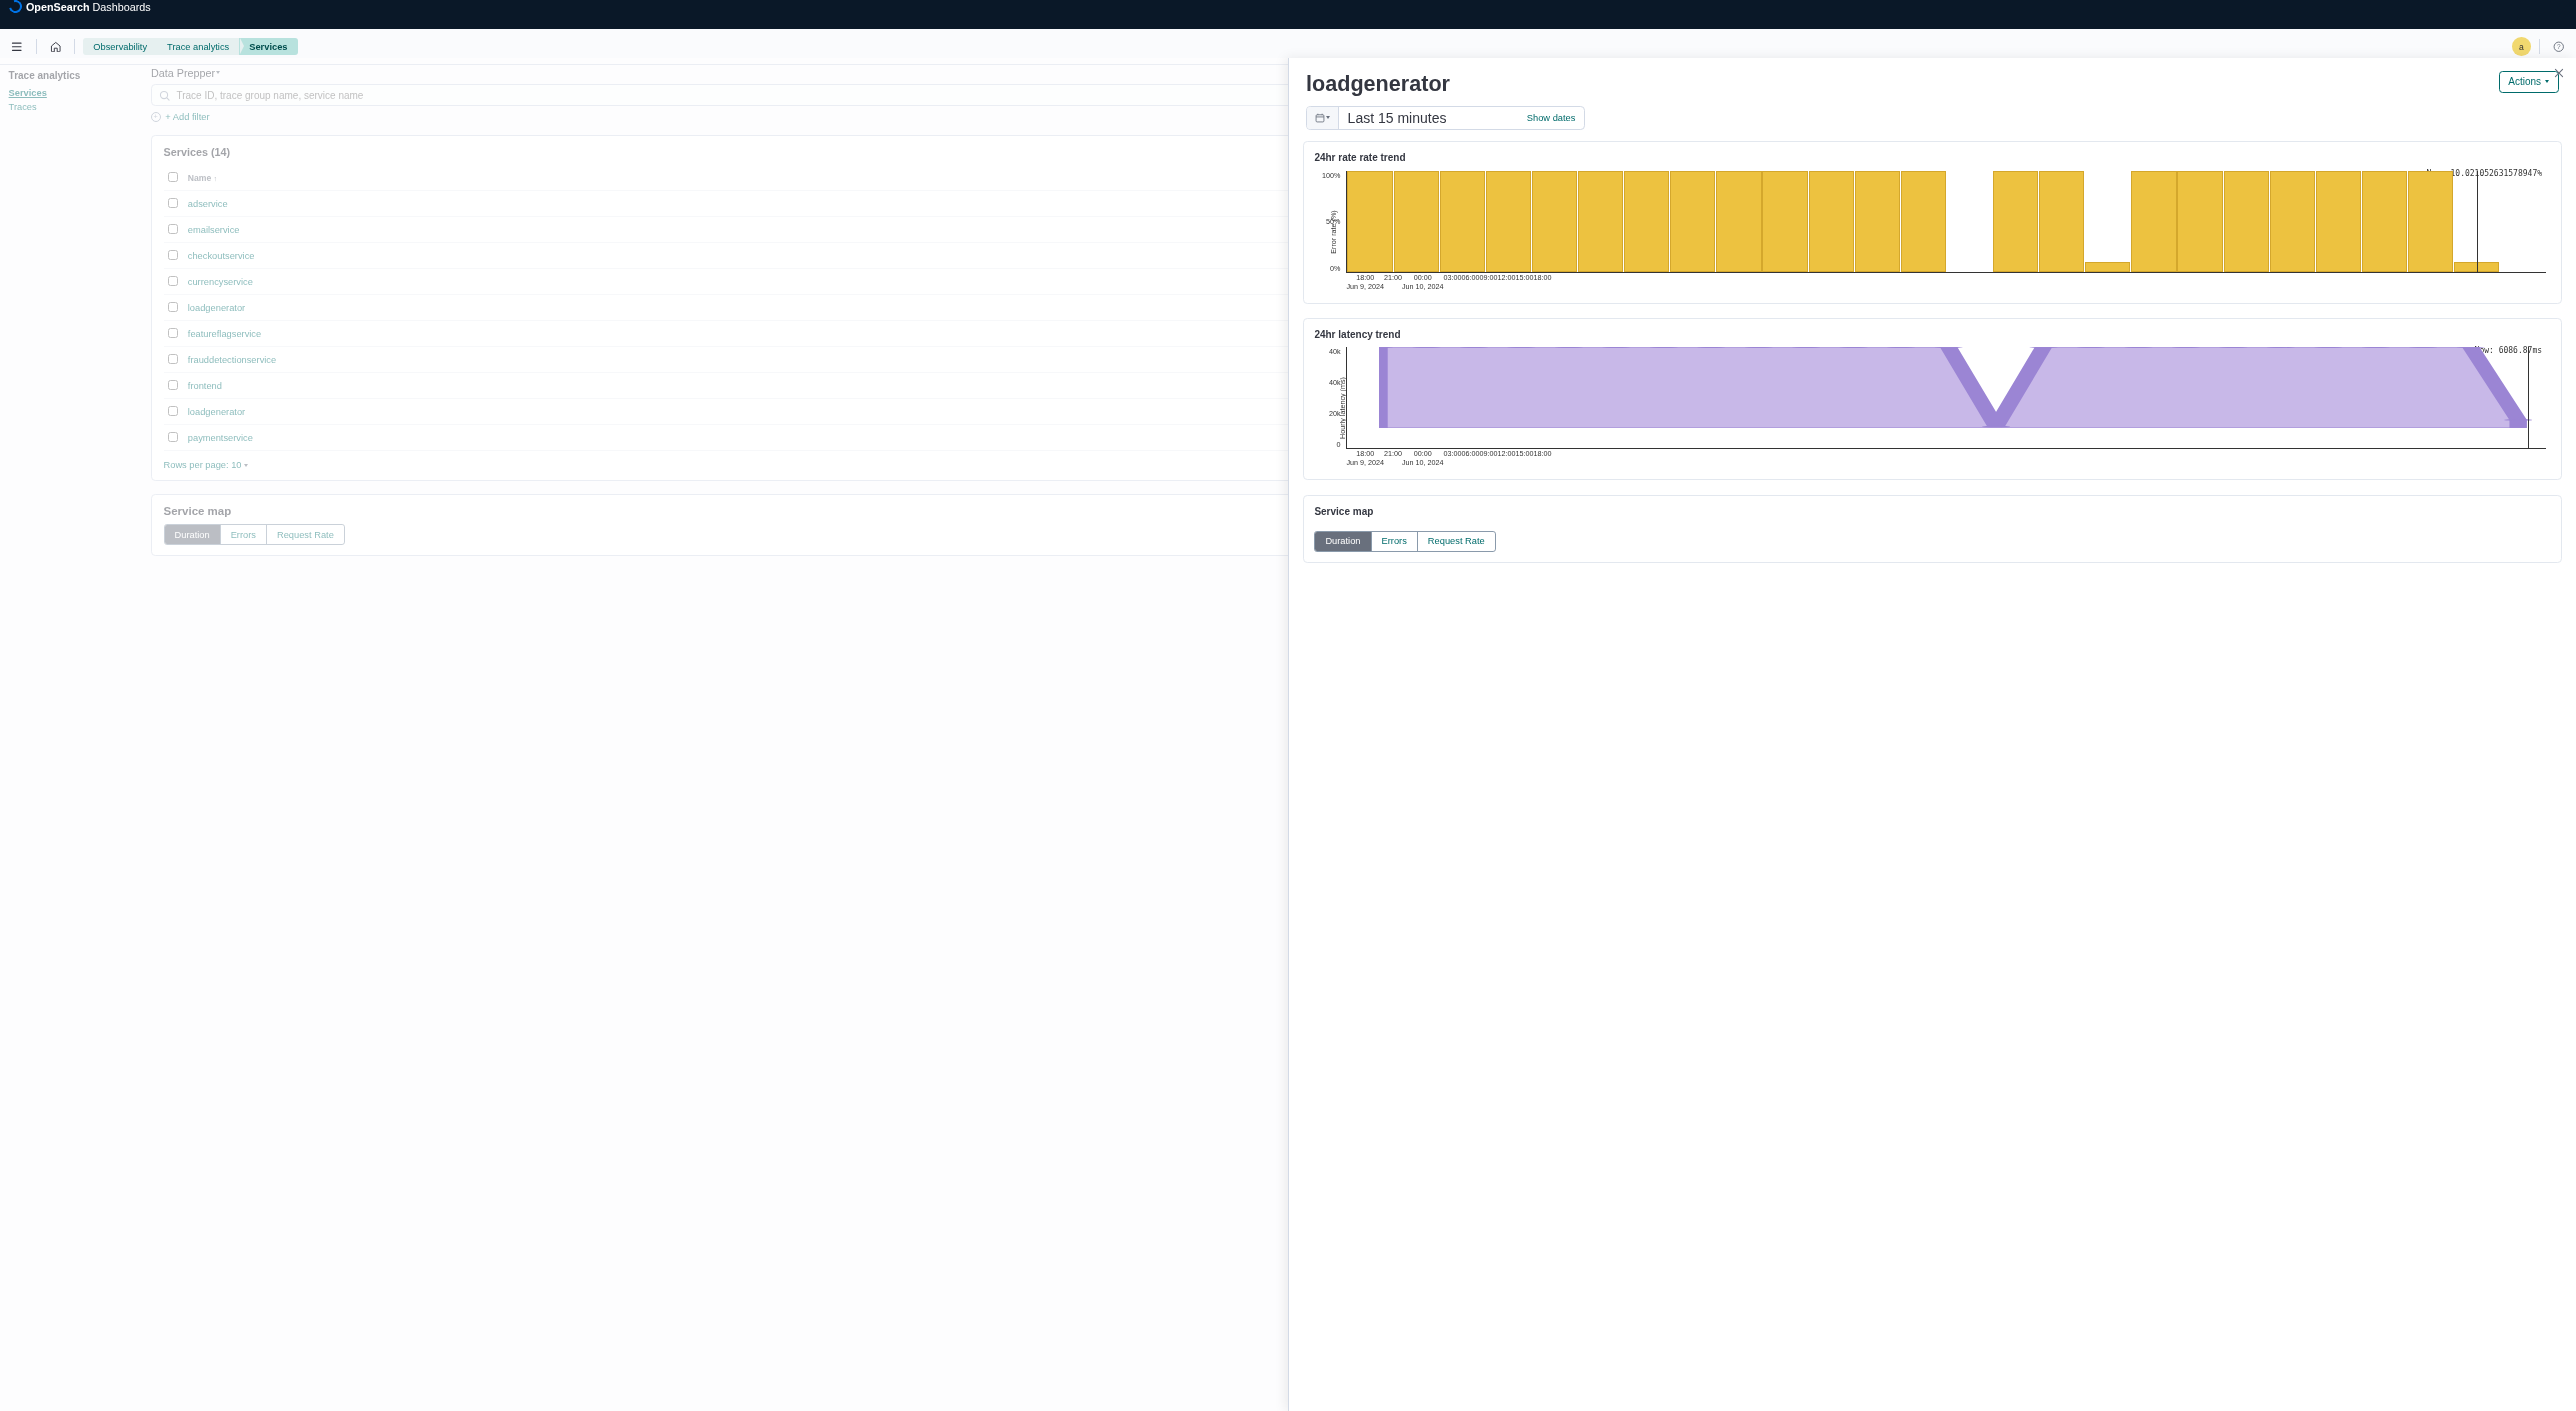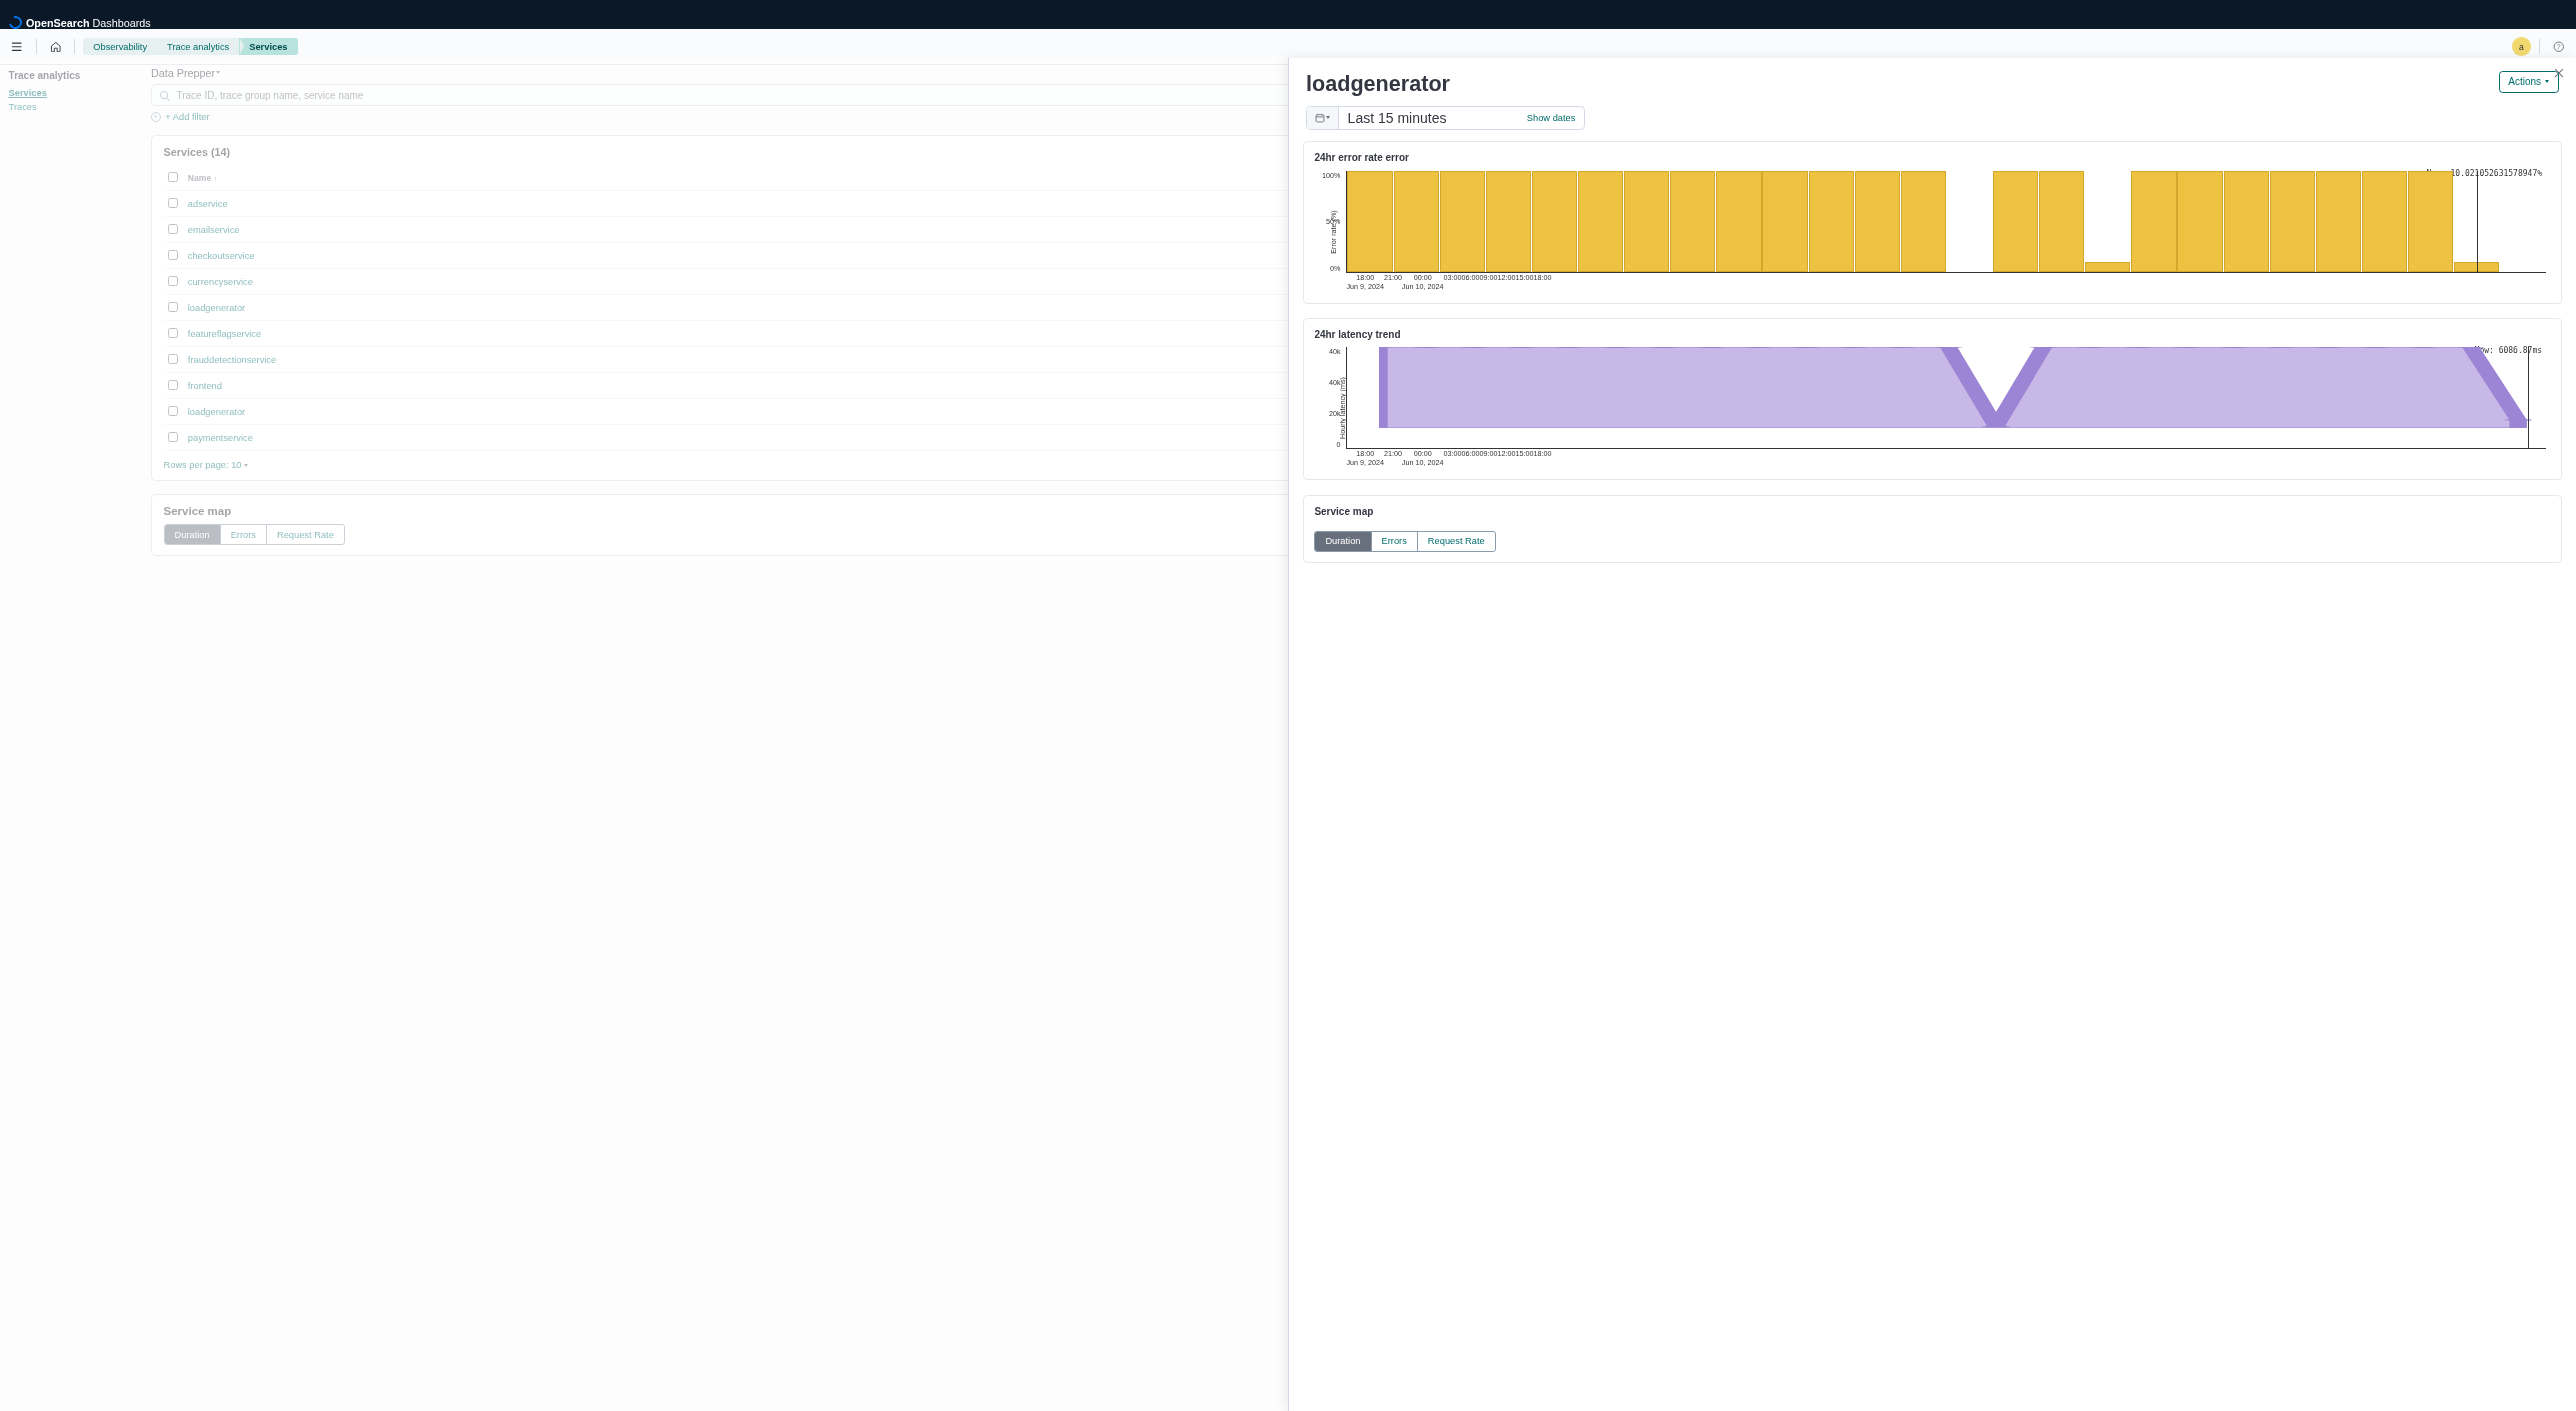--- a/index.html
+++ b/index.html
@@ -1,20 +1,20 @@
 <!DOCTYPE html>
 <html style="font-size:11.5px"><head>
 <meta charset="utf-8">
 <style>
   * { box-sizing: border-box; margin: 0; padding: 0; }
   html, body { width: 100%; height: 100%; font-family: -apple-system, BlinkMacSystemFont, "Segoe UI", Helvetica, Arial, sans-serif; color: #343741; background: #fafbfd; }
   body { overflow: hidden; }
 
   
-  .topbar { height: 29px; background: #0a1828; display: flex; align-items: flex-end; padding: 0 8.6px; }
+  .topbar { height: 29px; background: #0a1828; display: flex; align-items: flex-start; padding: 0 8.6px; }
   .logo { display: flex; align-items: center; gap: 4.3px; color: #fff; font-weight: 600; font-size: 10.8px; }
   .logo-mark { width: 13px; height: 13px; border: 2.2px solid #0073e6; border-left-color: transparent; border-radius: 50%; transform: rotate(30deg);}
   .logo-text-bold { font-weight: 700; color: #fff; }
   .logo-text-light { font-weight: 400; color: #fff; }
 
   
   .breadcrumbbar { height: 36px; background: #fafbfd; display: flex; align-items: center; padding: 0 7.2px; border-bottom: 0.7px solid #d3dae6; gap: 5.8px; }
   .icon-btn { width: 20px; height: 20px; display: flex; align-items: center; justify-content: center; cursor: pointer; border-radius: 2.9px; color: #343741; }
   .divider-v { width: 0.7px; height: 14.4px; background: #d3dae6; margin: 0 2.9px; }
   .crumbs { display: flex; align-items: center; }
@@ -295,21 +295,21 @@
         </svg>
       <span class="chev"></span>
     </div>
     <div class="tp-text">Last 15 minutes</div>
     <div class="tp-show">Show dates</div>
   </div>
 
   <div class="fly-body">
 
     <div class="finner-panel">
-      <h5>24hr error rate error</h5>
+      <h5>24hr rate rate trend</h5>
       <div class="chart-area">
         <div class="yaxis-label">Error rate (%)</div>
         <div class="yaxis">
           <span>100%</span>
           <span>50%</span>
           <span>0%</span>
         </div>
         <div class="plot" id="error-plot">
           <div class="nowlabel">Now: 10.021052631578947%</div>
         <div class="bar" style="left: 0%; width: 3.77358%; height: 100%;"></div>

